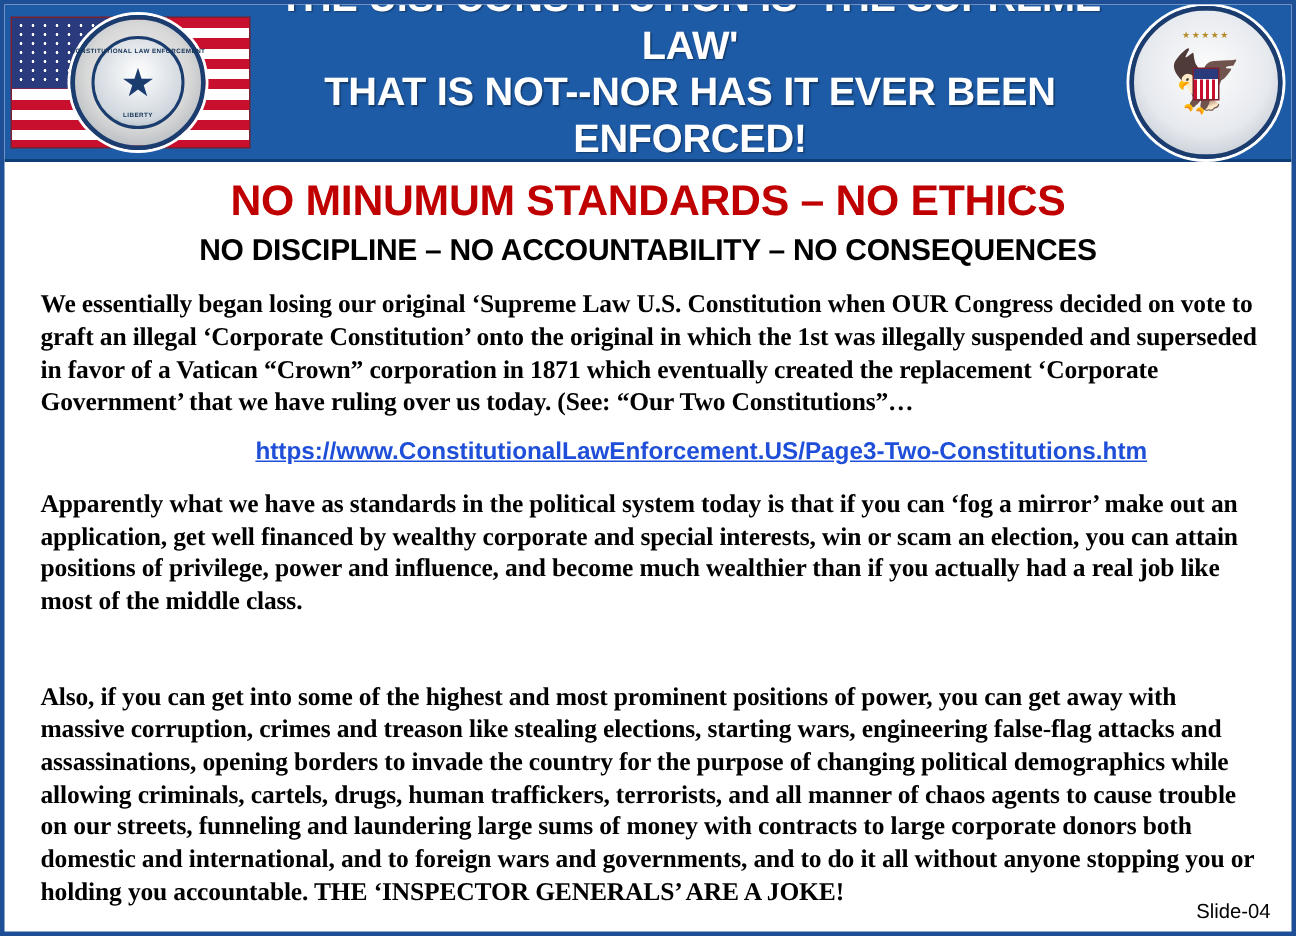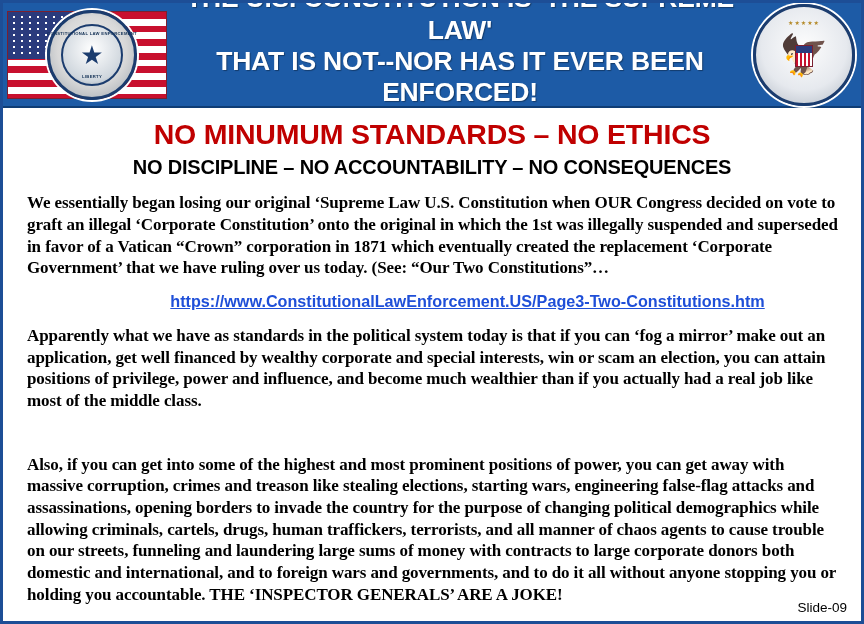--- a/index.html
+++ b/index.html
@@ -270,14 +270,14 @@
 
     <div class="link-line">
       <a href="#">https://www.ConstitutionalLawEnforcement.US/Page3-Two-Constitutions.htm</a>
     </div>
 
     <p class="para">Apparently what we have as standards in the political system today is that if you can ‘fog a mirror’ make out an application, get well financed by wealthy corporate and special interests, win or scam an election, you can attain positions of privilege, power and influence, and become much wealthier than if you actually had a real job like most of the middle class.</p>
 
     <p class="para last">Also, if you can get into some of the highest and most prominent positions of power, you can get away with massive corruption, crimes and treason like stealing elections, starting wars, engineering false-flag attacks and assassinations, opening borders to invade the country for the purpose of changing political demographics while allowing criminals, cartels, drugs, human traffickers, terrorists, and all manner of chaos agents to cause trouble on our streets, funneling and laundering large sums of money with contracts to large corporate donors both domestic and international, and to foreign wars and governments, and to do it all without anyone stopping you or holding you accountable. THE ‘INSPECTOR GENERALS’ ARE A JOKE!</p>
   </div>
 
-  <div class="slide-number">Slide-09</div>
+  <div class="slide-number">Slide-04</div>
 </div>
 
 </body></html>

